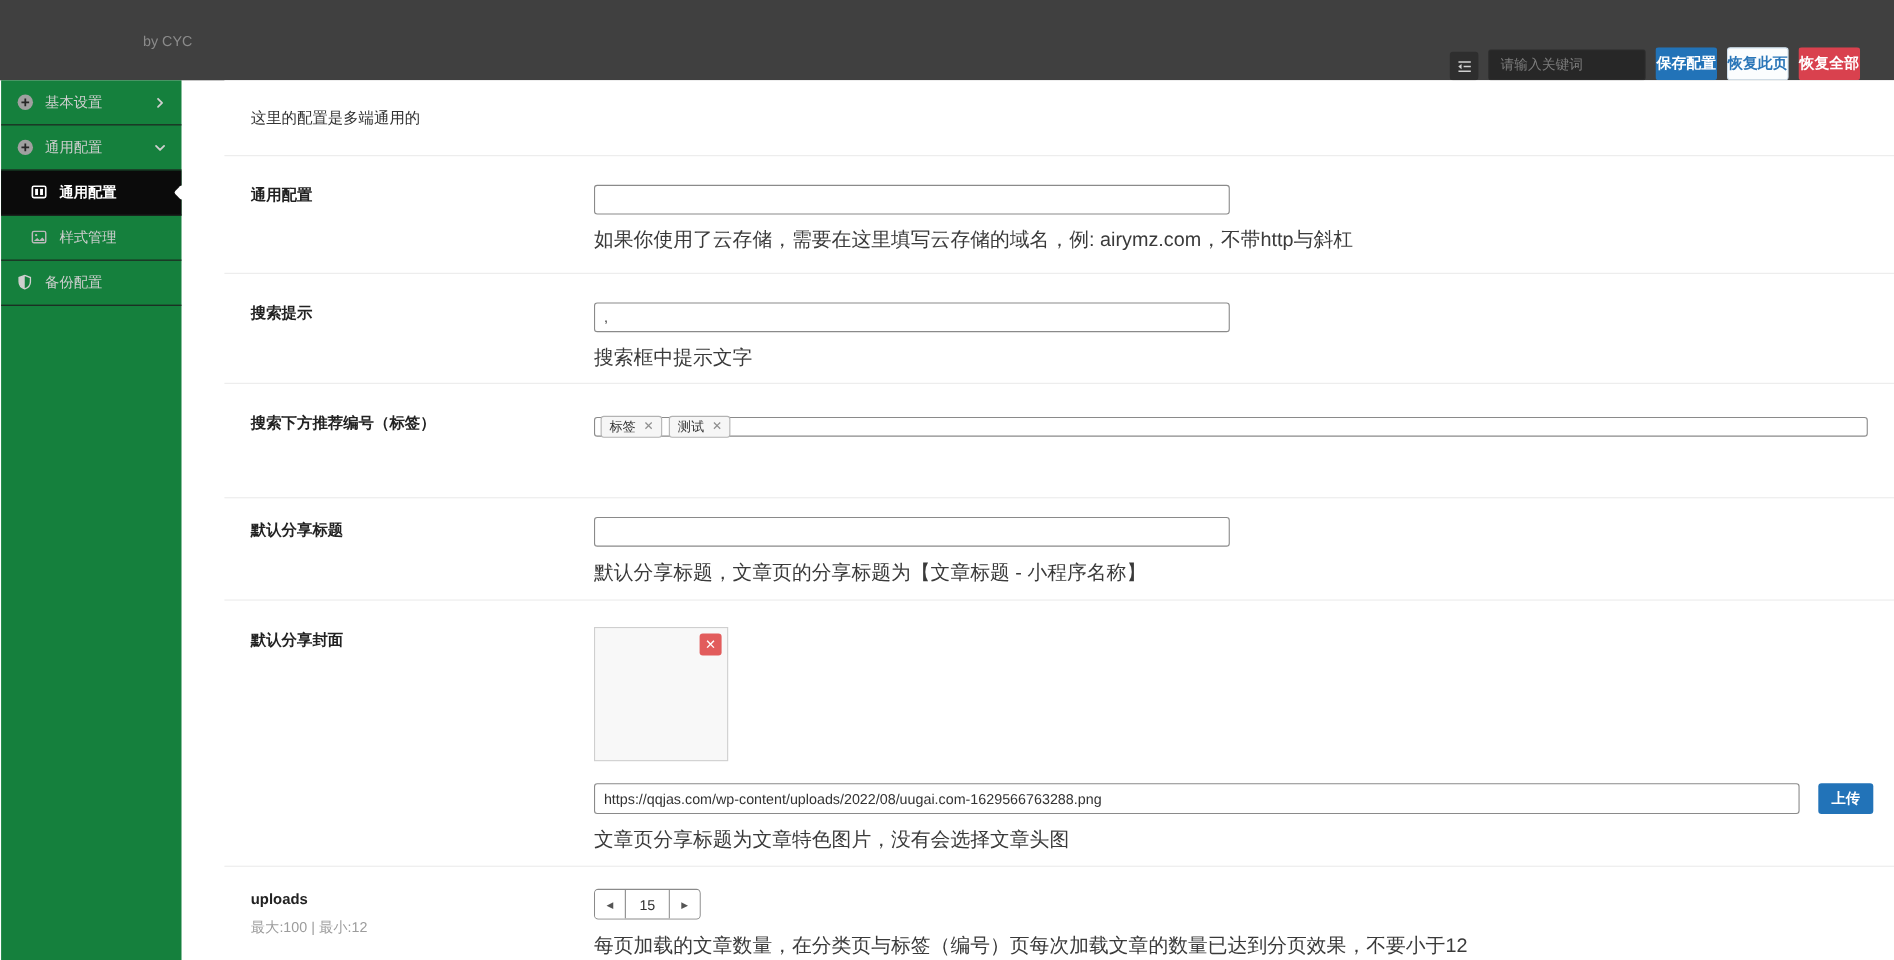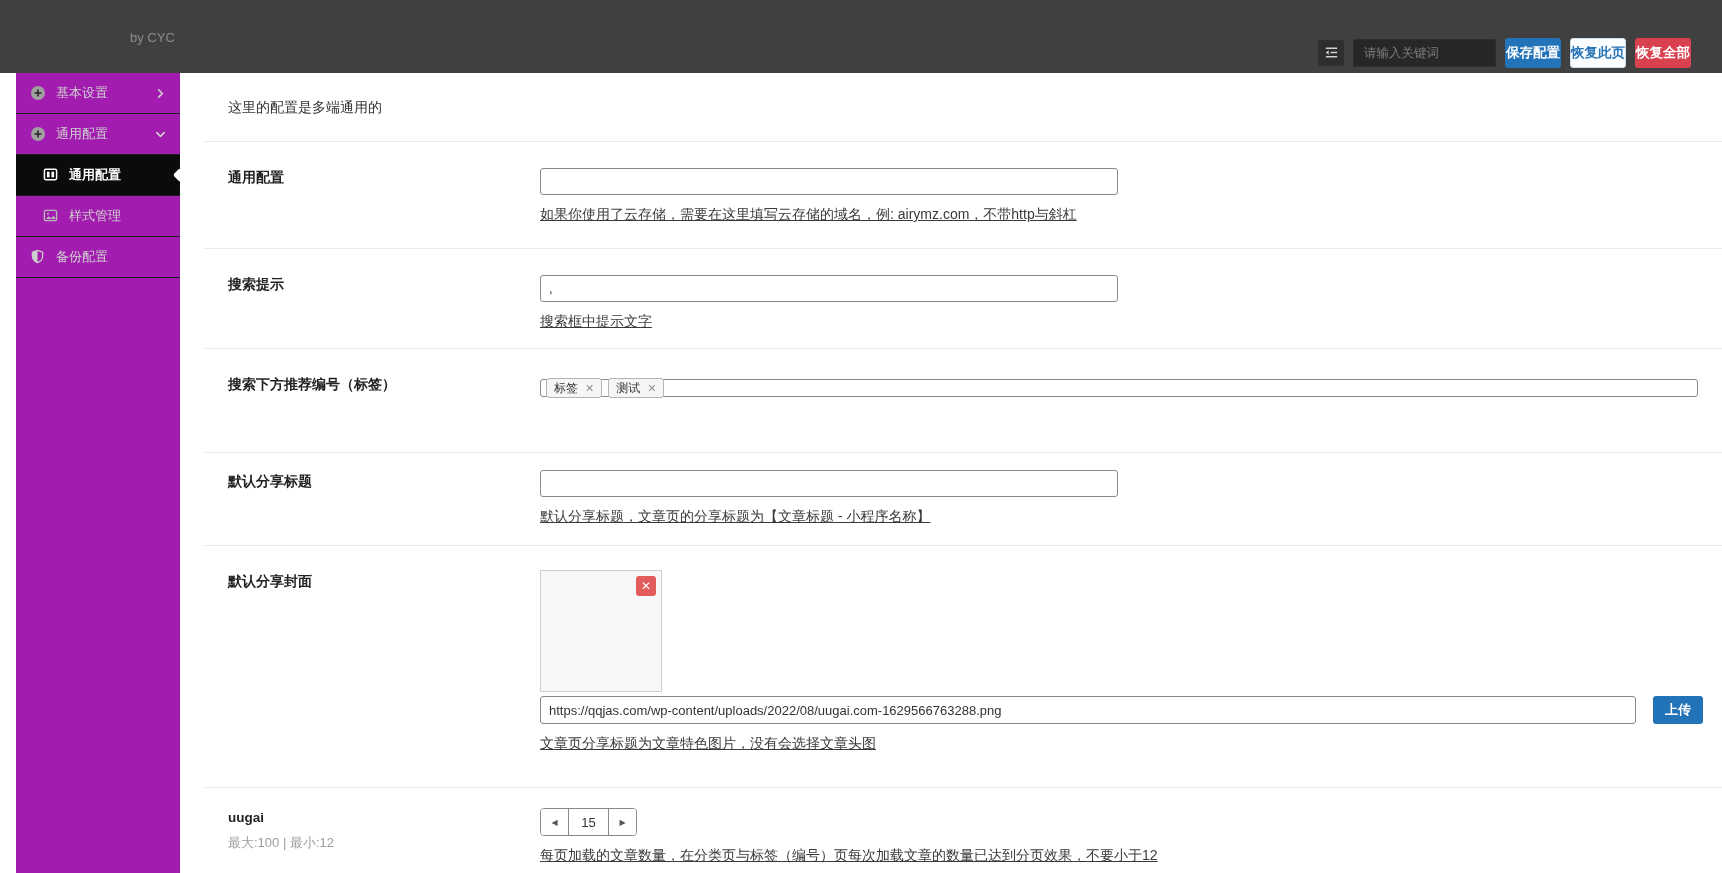--- a/index.html
+++ b/index.html
@@ -3,60 +3,60 @@
 <meta charset="utf-8">
 <style>
   * { margin:0; padding:0; box-sizing:border-box; }
   html,body { width:1722px; height:873px; overflow:hidden; }
   body { font-family:"Liberation Sans","DejaVu Sans",sans-serif; background:#fff; }
   .app { position:relative; width:1722px; height:873px; background:#fff; overflow:hidden; }
 
   
   .topbar { position:absolute; top:0; left:0; width:100%; height:73px; background:#404040; }
   .brand { position:absolute; left:130px; top:30px; color:#8b8b8b; font-size:13px; }
-  .topbar-right { position:absolute; right:31px; top:16px; height:73px; display:flex; align-items:center; gap:9px; }
+  .topbar-right { position:absolute; right:31px; top:0; height:73px; display:flex; align-items:flex-end; gap:9px; }
   .icon-btn { width:26px; height:26px; background:#2e2e2e; border-radius:3px; display:flex; align-items:center; justify-content:center; cursor:pointer; }
   .top-search { width:143px; height:28px; background:#272727; border:1px solid #2d2d2d; border-radius:2px; color:#ccc; padding:0 10px; font-size:12.5px; outline:none; font-family:inherit; }
   .top-search::placeholder { color:#7c7c7c; }
   .btn { height:30px; border-radius:3px; font-size:13.5px; font-weight:700; padding:0 0; border:1px solid transparent; cursor:pointer; font-family:inherit; }
   .btn-primary { background:#2273b8; color:#fff; }
   .btn-outline { background:#fbfdfe; color:#2a76b8; border-color:#cfdfec; }
   .btn-danger { background:#d9414e; color:#fff; }
 
   
-  .sidebar { position:absolute; top:73px; left:16px; width:164px; height:800px; background:#a21caf; }
+  .sidebar { position:absolute; top:73px; left:1px; width:164px; height:800px; background:#15803d; }
   .side-item { height:41px; display:flex; align-items:center; padding:0 14px; color:#cfcfcf; font-size:13px; border-bottom:1px solid #1d1d1d; position:relative; cursor:pointer; }
   .side-item.sub { padding-left:27px; }
   .side-item.active { background:#0b0b0b; color:#fff; font-weight:700; }
   .sicon { width:16px; height:16px; margin-right:10px; flex:none; display:inline-flex; }
   .chev { margin-left:auto; display:inline-flex; }
   .marker { position:absolute; right:-5px; top:50%; width:10px; height:10px; background:#fff; transform:translateY(-50%) rotate(45deg); border-radius:2px; }
 
   
   .content { position:absolute; top:73px; left:204px; right:0; bottom:0; background:#fff; }
   .intro { height:69px; border-bottom:1px solid #ebebeb; padding:26px 0 0 24px; font-size:14px; color:#333; }
   .form-row { display:flex; border-bottom:1px solid #ebebeb; padding:0 24px; }
   .form-row.last { border-bottom:none; }
   .fr-label { width:312px; flex:none; padding-top:27px; font-size:14px; font-weight:700; color:#222; }
   .fr-control { flex:1; padding-top:26px; }
-  .help { margin-top:11px; font-size:14px; color:#3a3a3a;text-decoration:underline; }
+  .help { margin-top:11px; font-size:18px; color:#3a3a3a; }
   .text-input { width:578px; height:27px; border:1px solid #8a8a8a; border-radius:3px; padding:0 8px; font-size:13px; color:#333; outline:none; font-family:inherit; background:#fff; }
 
   .row-h1 { height:107px; } .row-h2 { height:100px; } .row-h3 { height:104px; }
   .row-h4 { height:93px; }  .row-h5 { height:242px; } .row-h6 { height:85px; }
 
   
   .tags-input { width:1158px; height:18px; border:1px solid #8a8a8a; border-radius:3px; display:flex; align-items:center; gap:6px; padding:0 5px; background:#fff; }
   .chip { display:inline-flex; align-items:center; gap:7px; border:1px solid #b3b3b3; background:#f6f6f6; border-radius:3px; font-size:12px; color:#333; padding:2px 7px; line-height:14px; }
   .chip-x { color:#8f8f8f; font-size:11px; font-weight:700; cursor:pointer; }
 
   
   .thumb { width:122px; height:122px; background:#f8f8f8; border:1px solid #cfcfcf; position:relative; }
   .thumb-del { position:absolute; top:5px; right:5px; width:20px; height:20px; background:#e25c5c; border-radius:3px; color:#fff; font-size:12px; font-weight:700; display:flex; align-items:center; justify-content:center; cursor:pointer; }
-  .url-row { margin-top:4px; display:flex; align-items:center; gap:17px; width:1163px; }
+  .url-row { margin-top:20px; display:flex; align-items:center; gap:17px; width:1163px; }
   .url-input { flex:1; height:28px; border:1px solid #8a8a8a; border-radius:3px; padding:0 8px; font-size:13px; color:#333; outline:none; font-family:inherit; }
   .upload-btn { width:50px; height:28px; background:#2273b8; color:#fff; font-size:13px; font-weight:700; border:none; border-radius:3px; cursor:pointer; font-family:inherit; }
 
   
   .offset-label { padding-top:22px; }
   .offset-name { font-size:13.5px; font-weight:700; color:#222; }
   .limits { margin-top:9px; color:#9c9c9c; font-size:13px; font-weight:400; }
   .fr-control.stepper-ct { padding-top:20px; }
   .stepper { display:inline-flex; border:1px solid #8a8a8a; border-radius:4px; overflow:hidden; height:28px; background:#fff; }
   .step-btn { width:27px; display:flex; align-items:center; justify-content:center; font-size:8px; color:#555; background:#fff; border:none; cursor:pointer; }
@@ -205,21 +205,21 @@
         <div class="url-row">
           <input class="url-input" type="text" value="https://qqjas.com/wp-content/uploads/2022/08/uugai.com-1629566763288.png" style="">
           <button class="upload-btn">上传</button>
         </div>
         <div class="help">文章页分享标题为文章特色图片，没有会选择文章头图</div>
       </div>
     </div>
 
     <div class="form-row row-h6 last">
       <div class="fr-label offset-label">
-        <div class="offset-name">uugai</div>
+        <div class="offset-name">uploads</div>
         <div class="limits">最大:100 | 最小:12</div>
       </div>
       <div class="fr-control stepper-ct">
         <div class="stepper">
           <button class="step-btn">◀</button>
           <div class="step-val">15</div>
           <button class="step-btn">▶</button>
         </div>
         <div class="help">每页加载的文章数量，在分类页与标签（编号）页每次加载文章的数量已达到分页效果，不要小于12</div>
       </div>

